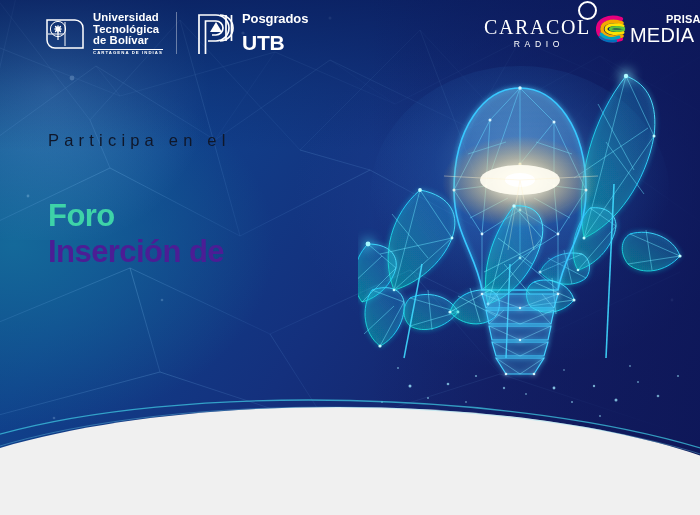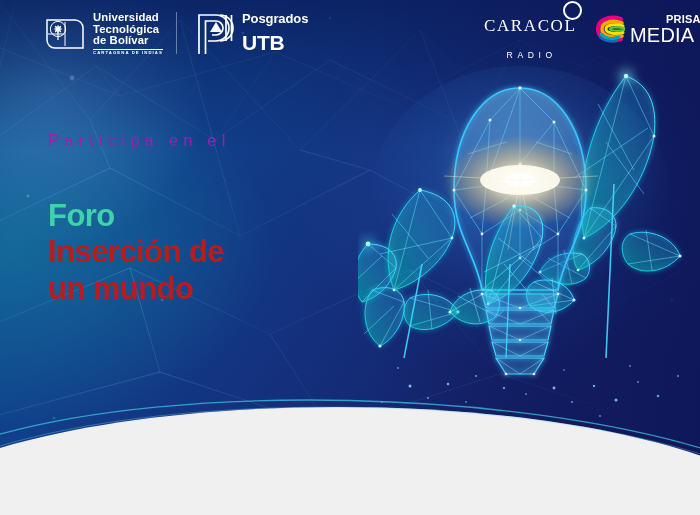--- a/index.html
+++ b/index.html
@@ -49,40 +49,40 @@
   .utb-rule { height:1px; background:#fff; margin:1.5px 0 1px; }
   .utb-sub { font-size:4.3px; letter-spacing:1.05px; font-weight:700; text-align:center; white-space:nowrap; }
   .divider { position:absolute; left:176px; top:12px; width:1px; height:42px; background:rgba(255,255,255,.38); }
   .logo-pos { position:absolute; left:196px; top:11px; display:flex; align-items:center; gap:6px; }
   .pos-mark { width:40px; height:44px; }
   .pos-words { color:#fff; line-height:.96; }
   .pos-words .p1 { font-size:13px; font-weight:700; letter-spacing:-.1px; }
   .pos-words .p2 { font-size:21px; font-weight:700; letter-spacing:-.2px;margin-top:7px; }
   .logo-caracol { position:absolute; left:484px; top:16px; }
   .caracol-main { position:relative; }
-  .caracol-word { font-size:17px; font-weight:400; color:#fff; letter-spacing:1.6px; font-family:"Liberation Serif", serif; }
+  .caracol-word { font-size:20px; font-weight:400; color:#fff; letter-spacing:1.6px; font-family:"Liberation Serif", serif; }
   .caracol-ring {
     position:absolute; right:-6px; top:-15px;
     width:19px; height:19px; border:2.6px solid #fff; border-radius:50%;
   }
-  .caracol-radio { font-size:8.6px; color:#fff; letter-spacing:4.6px; text-align:center; margin-top:14px; padding-left:3px; }
+  .caracol-radio { font-size:8.6px; color:#fff; letter-spacing:4.6px; text-align:center; margin-top:0; padding-left:3px; }
   .logo-prisa { position:absolute; left:596px; top:13px; display:flex; align-items:center; gap:4px; }
   .prisa-mark { width:30px; height:32px; }
   .prisa-words { color:#fff; line-height:1.0; }
   .prisa-words .r1 { font-size:11px; font-weight:700; letter-spacing:.2px;margin-left:36px; }
   .prisa-words .r2 { font-size:20px; font-weight:400; letter-spacing:.2px; }
   
   .copy { position:absolute; left:48px; top:131px; width:320px; }
   .kicker {
-    font-size:16.5px; font-weight:300; color:#a21caf;
+    font-size:16.5px; font-weight:300; color:#0f172a;
     letter-spacing:5.2px; white-space:nowrap;
   }
   .headline { margin-top:48px; }
   .headline .line {
-    font-size:31px; font-weight:700; color:#b91c1c;
+    font-size:31px; font-weight:700; color:#4c1d95;
     line-height:1.175; letter-spacing:-.55px; white-space:nowrap;
   }
   .headline .foro { color:#3ed3a8; }
   
   .art { position:absolute; left:358px; top:58px; width:342px; height:370px; }
 </style>
 </head>
 <body>
 
 <div id="banner">
@@ -389,17 +389,16 @@
         <div class="r2">MEDIA</div>
       </div>
     </div>
   </div>
 
   <div class="copy">
     <div class="kicker">Participa en el</div>
     <div class="headline">
       <div class="line foro">Foro</div>
       <div class="line">Inserción de</div>
-      <div class="line">un mundo</div>
     </div>
   </div>
 
 </div>
 
 </body></html>

